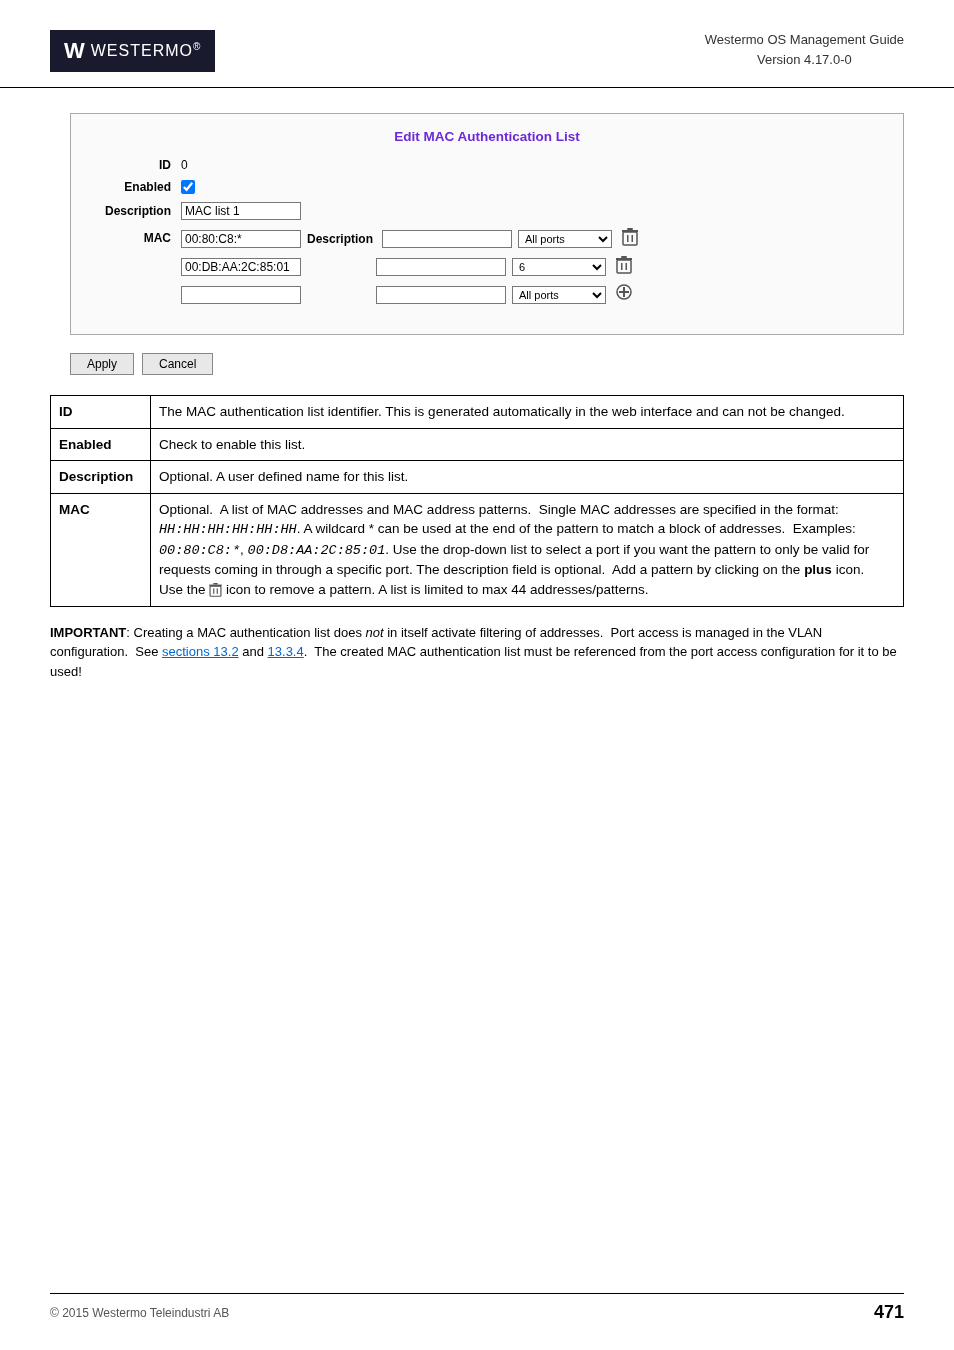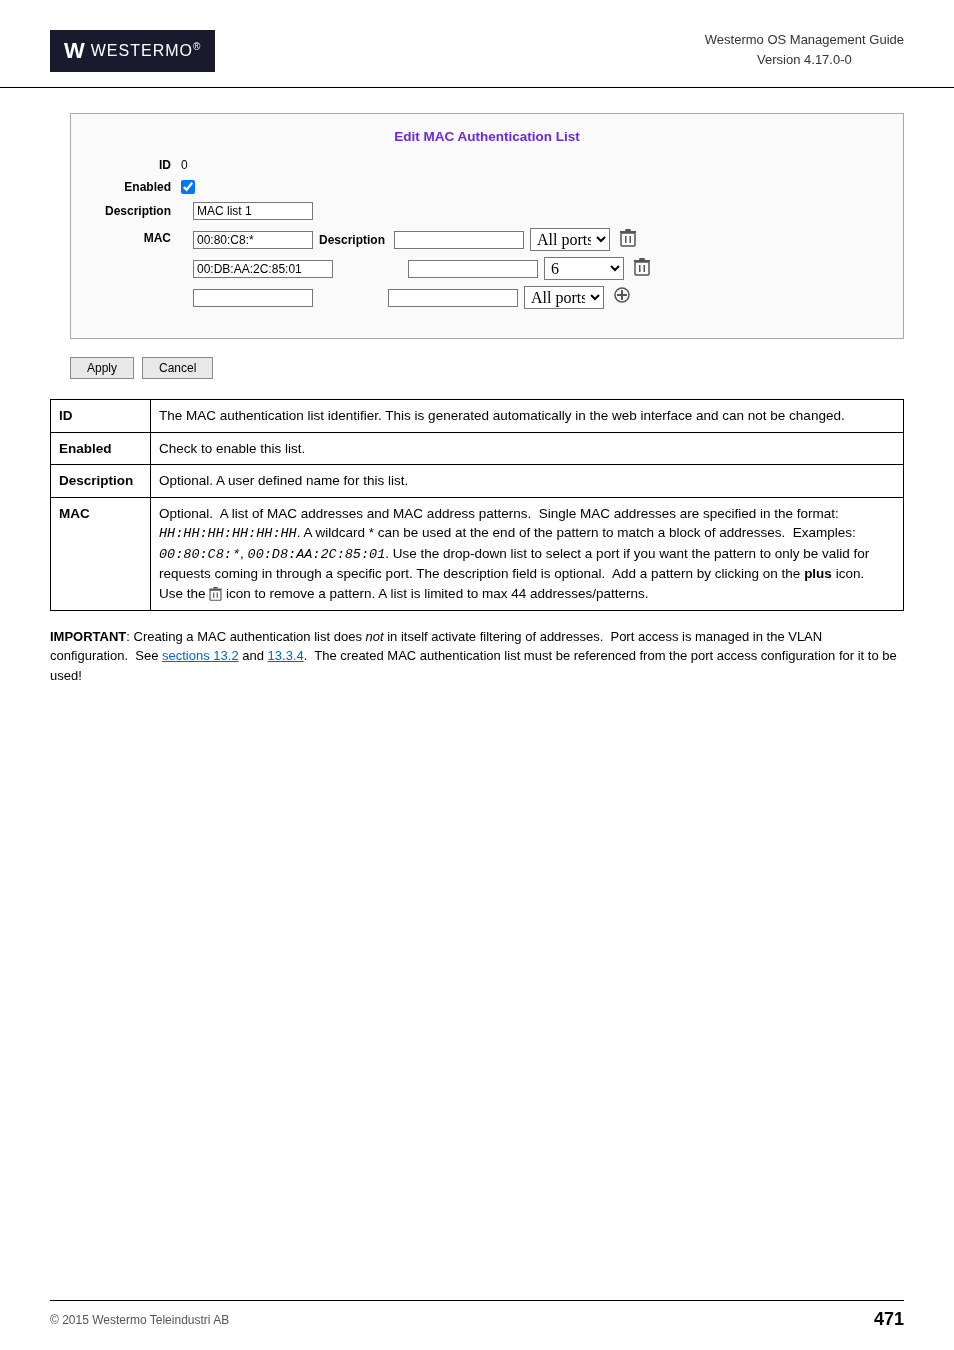--- a/index.html
+++ b/index.html
@@ -123,38 +123,37 @@
 
     
     .mac-row {
       display: flex;
       align-items: center;
       gap: 6px;
       margin-bottom: 6px;
     }
     .mac-input {
       width: 120px;
-      margin-left: 12px;
     }
     .desc-label {
       font-family: Arial, sans-serif;
       font-size: 12px;
       font-weight: bold;
       margin-right: 3px;
     }
     .desc-input {
       width: 130px;
     }
     select.port-select {
-      font-size: 16px;
+      font-size: 11px;
       padding: 1px 2px;
       border: 1px solid #777;
       background: #fff;
-      font-family: Liberation Serif, serif;
-      width: 80px;
+      font-family: Liberation Sans, sans-serif;
+      width: 94px;
     }
     .trash-icon {
       display: inline-block;
       cursor: pointer;
       font-size: 16px;
       color: #555;
       margin-left: 4px;
     }
     .plus-icon {
       display: inline-block;
@@ -219,21 +218,21 @@
       font-weight: bold;
     }
     .link-text {
       color: #0066cc;
       text-decoration: underline;
     }
 
     
     .page-footer {
       position: absolute;
-      bottom: 20px;
+      bottom: 27px;
       left: 50px;
       right: 50px;
       border-top: 1px solid #000;
       padding-top: 8px;
       display: flex;
       justify-content: space-between;
       align-items: center;
       font-family: Arial, sans-serif;
       font-size: 12px;
       color: #555;
@@ -312,21 +311,21 @@
               <rect x="1" y="4" width="14" height="13" rx="1" fill="none" stroke="#555" stroke-width="1.5"></rect>
               <rect x="5" y="7" width="1.5" height="7" fill="#555"></rect>
               <rect x="9.5" y="7" width="1.5" height="7" fill="#555"></rect>
               <rect x="0" y="2" width="16" height="2" fill="#555"></rect>
               <rect x="5" y="0" width="6" height="2" rx="1" fill="#555"></rect>
             </svg>
           </span>
         </div>
 
         <div class="mac-row">
-          <input type="text" class="mac-input" value="00:DB:AA:2C:85:01" style="width: 140px;">
+          <input type="text" class="mac-input" value="00:DB:AA:2C:85:01" style="width: 120px;">
           <span style="width:63px; display:inline-block;"></span>
           <input type="text" class="desc-input" value="" style="">
           <select class="port-select">
             <option>All ports</option>
             <option>1</option><option>2</option><option>3</option>
             <option>4</option><option>5</option><option selected="">6</option>
             <option>7</option><option>8</option>
           </select>
           <span class="trash-icon" title="Remove">
             <svg width="16" height="18" viewBox="0 0 16 18" fill="none">

